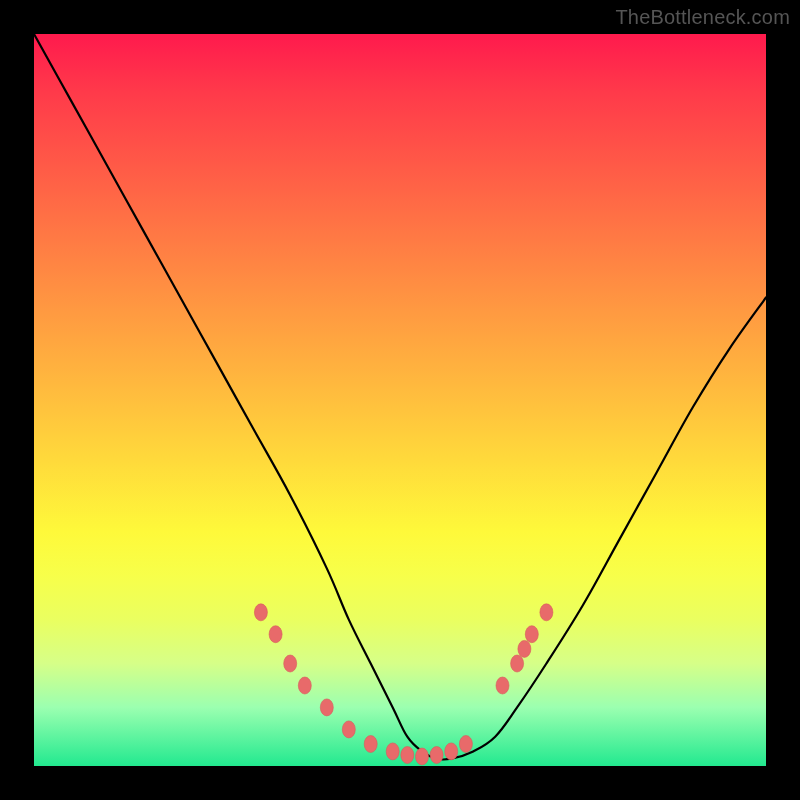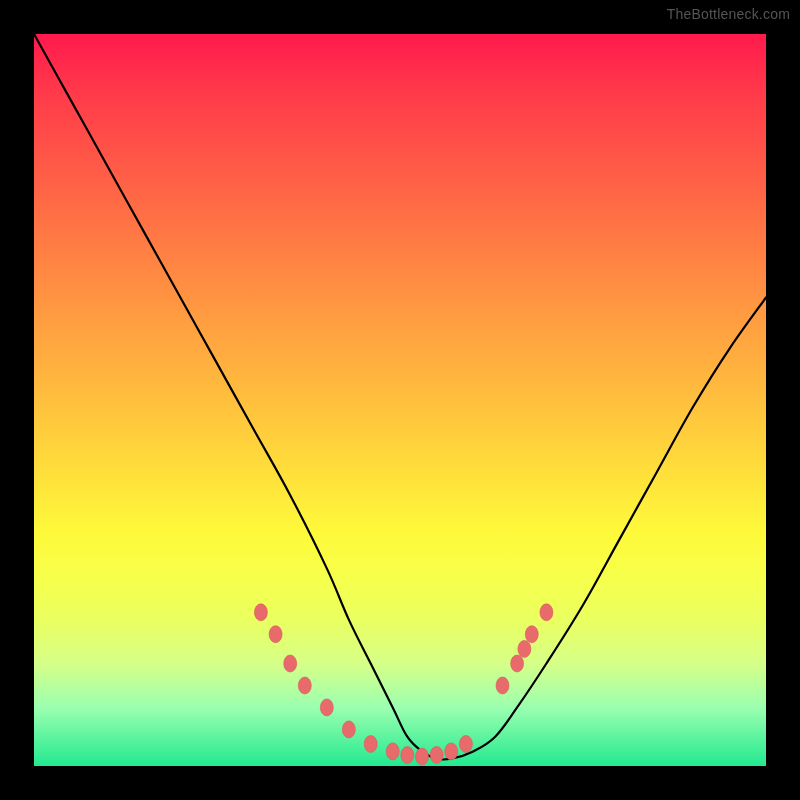--- a/index.html
+++ b/index.html
@@ -37,21 +37,21 @@
       #d6ff88 86%,
       #9bffb0 92%,
       #22e98f 100%
     );
   }
   .watermark {
     position: absolute;
     top: 6px;
     right: 10px;
     color: #555;
-    font-size: 14px;
+    font-size: 20px;
     font-weight: 500;
     letter-spacing: 0.2px;
     user-select: none;
   }
   svg.curve {
     position: absolute;
     left: 0; top: 0;
     width: 732px;
     height: 732px;
     overflow: visible;

